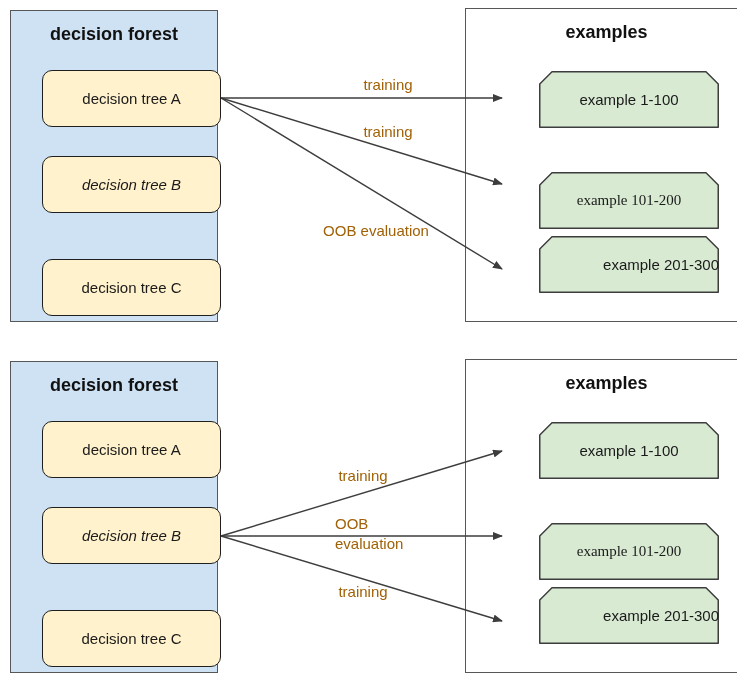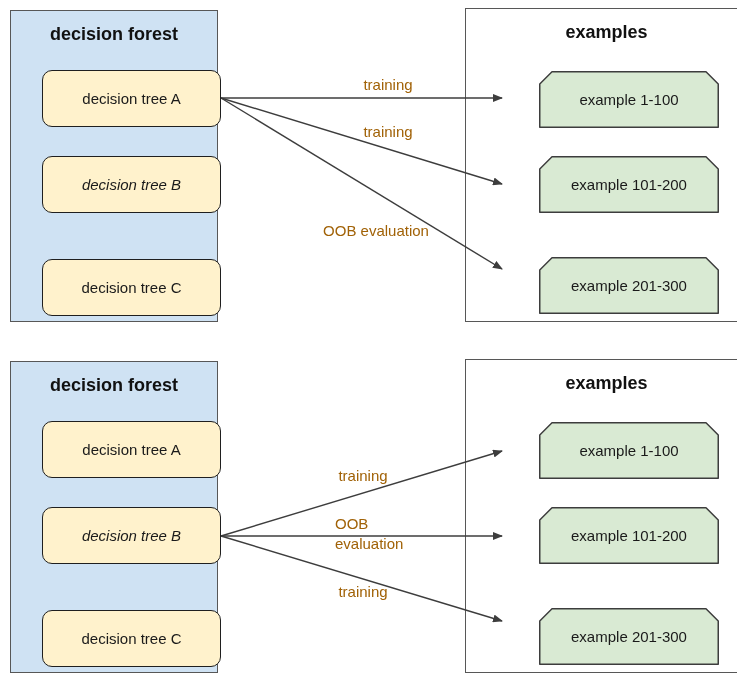--- a/index.html
+++ b/index.html
@@ -56,22 +56,22 @@
     left: 42px;
     width: 180px;
     height: 57px;
     display: flex;
     align-items: center;
     justify-content: center;
     font-size: 15px;
     margin-left: 31px;
   }
   .ex-pos-1 { top: 62px; }
-  .ex-pos-2 { top: 147px; }
-  .ex-pos-3 { top: 248px; }
+  .ex-pos-2 { top: 163px; font-family: Liberation Serif, serif; }
+  .ex-pos-3 { top: 227px; justify-content: flex-end; }
   .example-node svg.shape { position: absolute; left: 0; top: 0; }
   .example-node .ex-label { position: relative; z-index: 1; }
 
   .arrow-layer {
     position: absolute;
     left: 0; top: 0;
     z-index: 5;
     pointer-events: none;
   }
 

